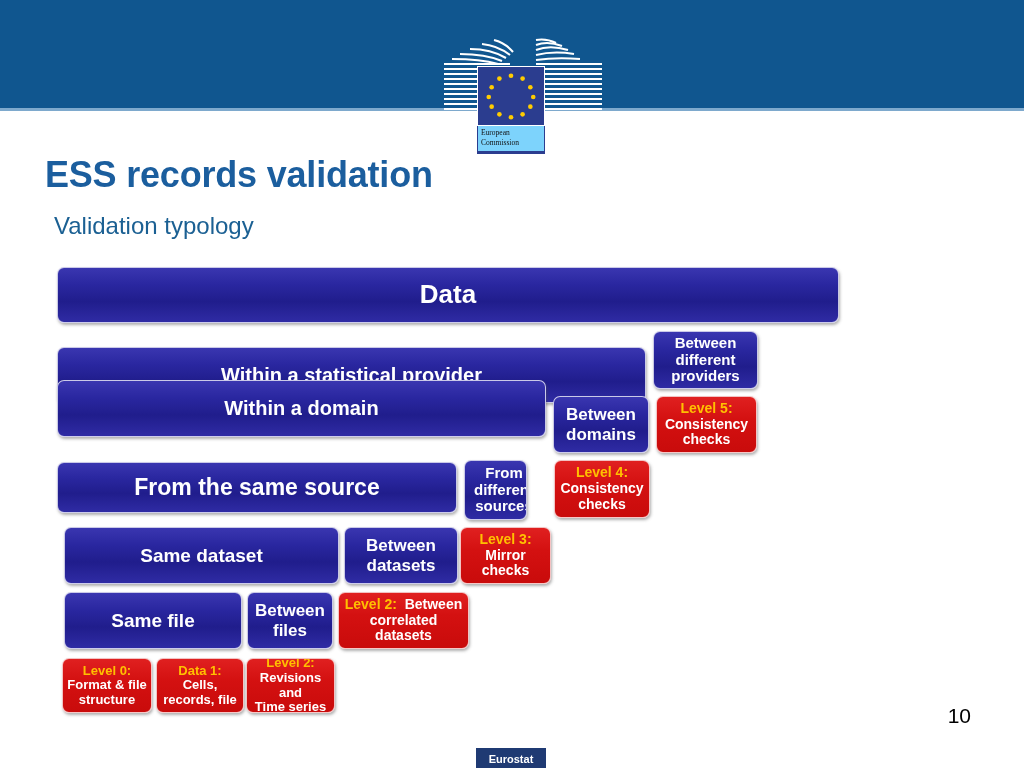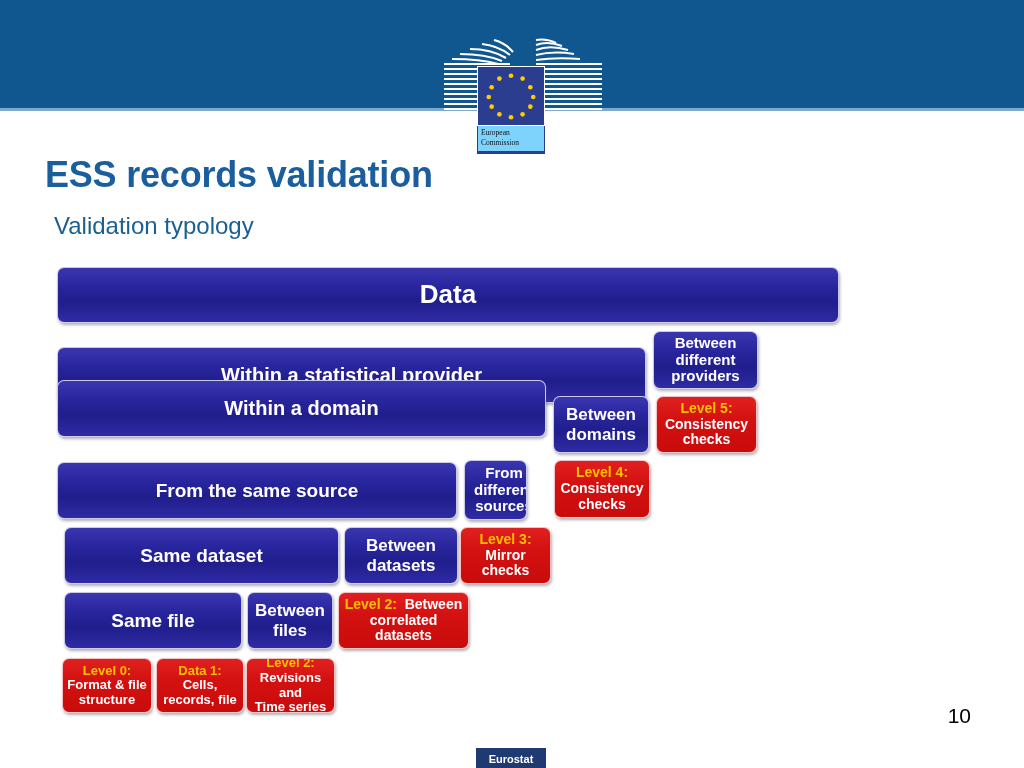--- a/index.html
+++ b/index.html
@@ -252,21 +252,21 @@
     </div>
     <div class="node blue" style="left: 57px; top: 380px; width: 489px; height: 57px; font-size: 20px;">
       <span class="node-text">Within a domain</span>
     </div>
     <div class="node blue" style="left: 553px; top: 396px; width: 96px; height: 57px; font-size: 17px;">
       <span class="node-text">Between<br>domains</span>
     </div>
     <div class="node red" style="left: 656px; top: 396px; width: 101px; height: 57px; font-size: 14px;">
       <span class="node-text"><span class="lvl">Level 5:</span><br>Consistency<br>checks</span>
     </div>
-    <div class="node blue" style="left: 57px; top: 462px; width: 400px; height: 57px; font-size: 19px;">
+    <div class="node blue" style="left: 57px; top: 462px; width: 400px; height: 51px; font-size: 23px;">
       <span class="node-text">From the same source</span>
     </div>
     <div class="node blue" style="left: 464px; top: 460px; width: 63px; height: 60px; font-size: 15px; padding-left: 21px;">
       <span class="node-text">From<br>different<br>sources</span>
     </div>
     <div class="node red" style="left: 554px; top: 460px; width: 96px; height: 58px; font-size: 14px;">
       <span class="node-text"><span class="lvl">Level 4:</span><br>Consistency<br>checks</span>
     </div>
     <div class="node blue" style="left: 64px; top: 527px; width: 275px; height: 57px; font-size: 19px;">
       <span class="node-text">Same dataset</span>

